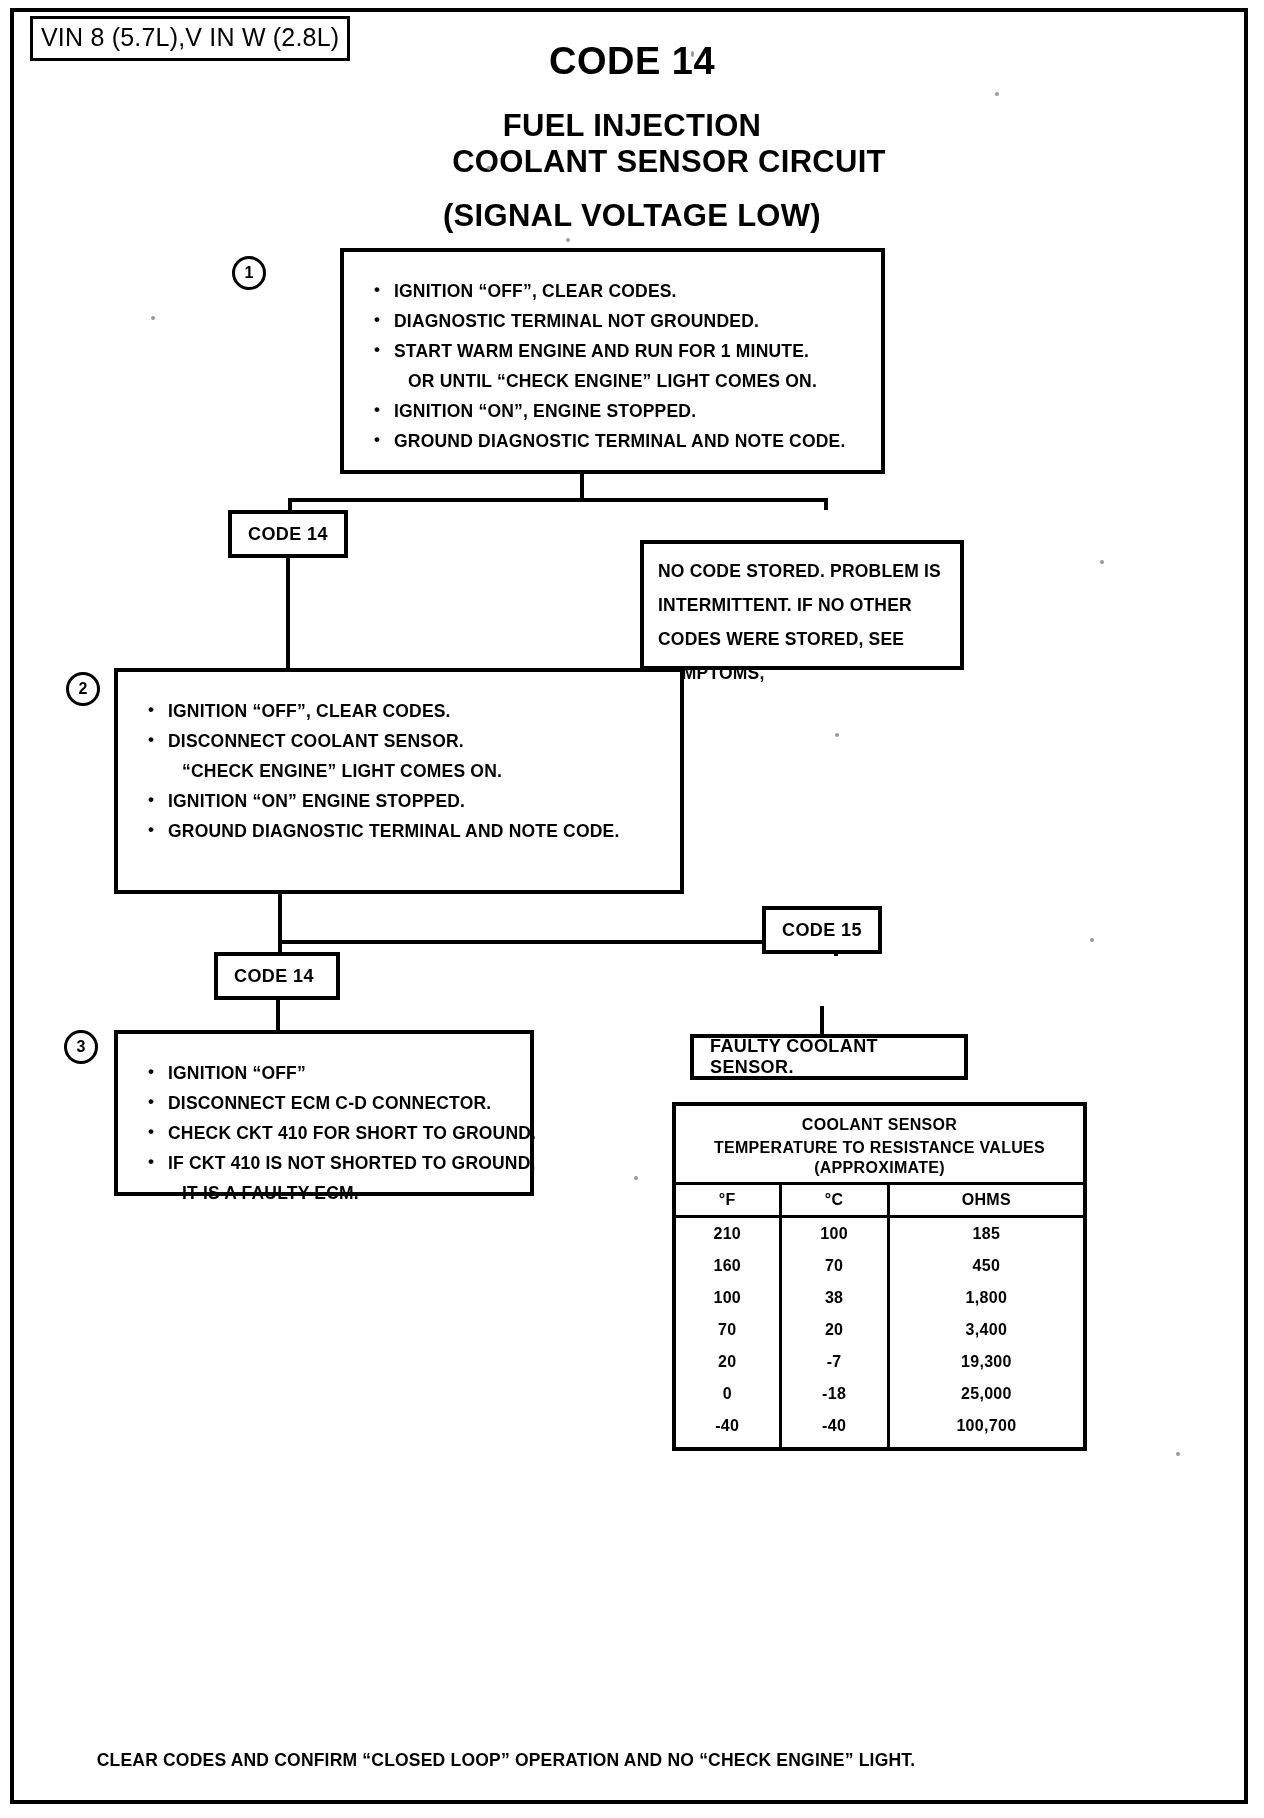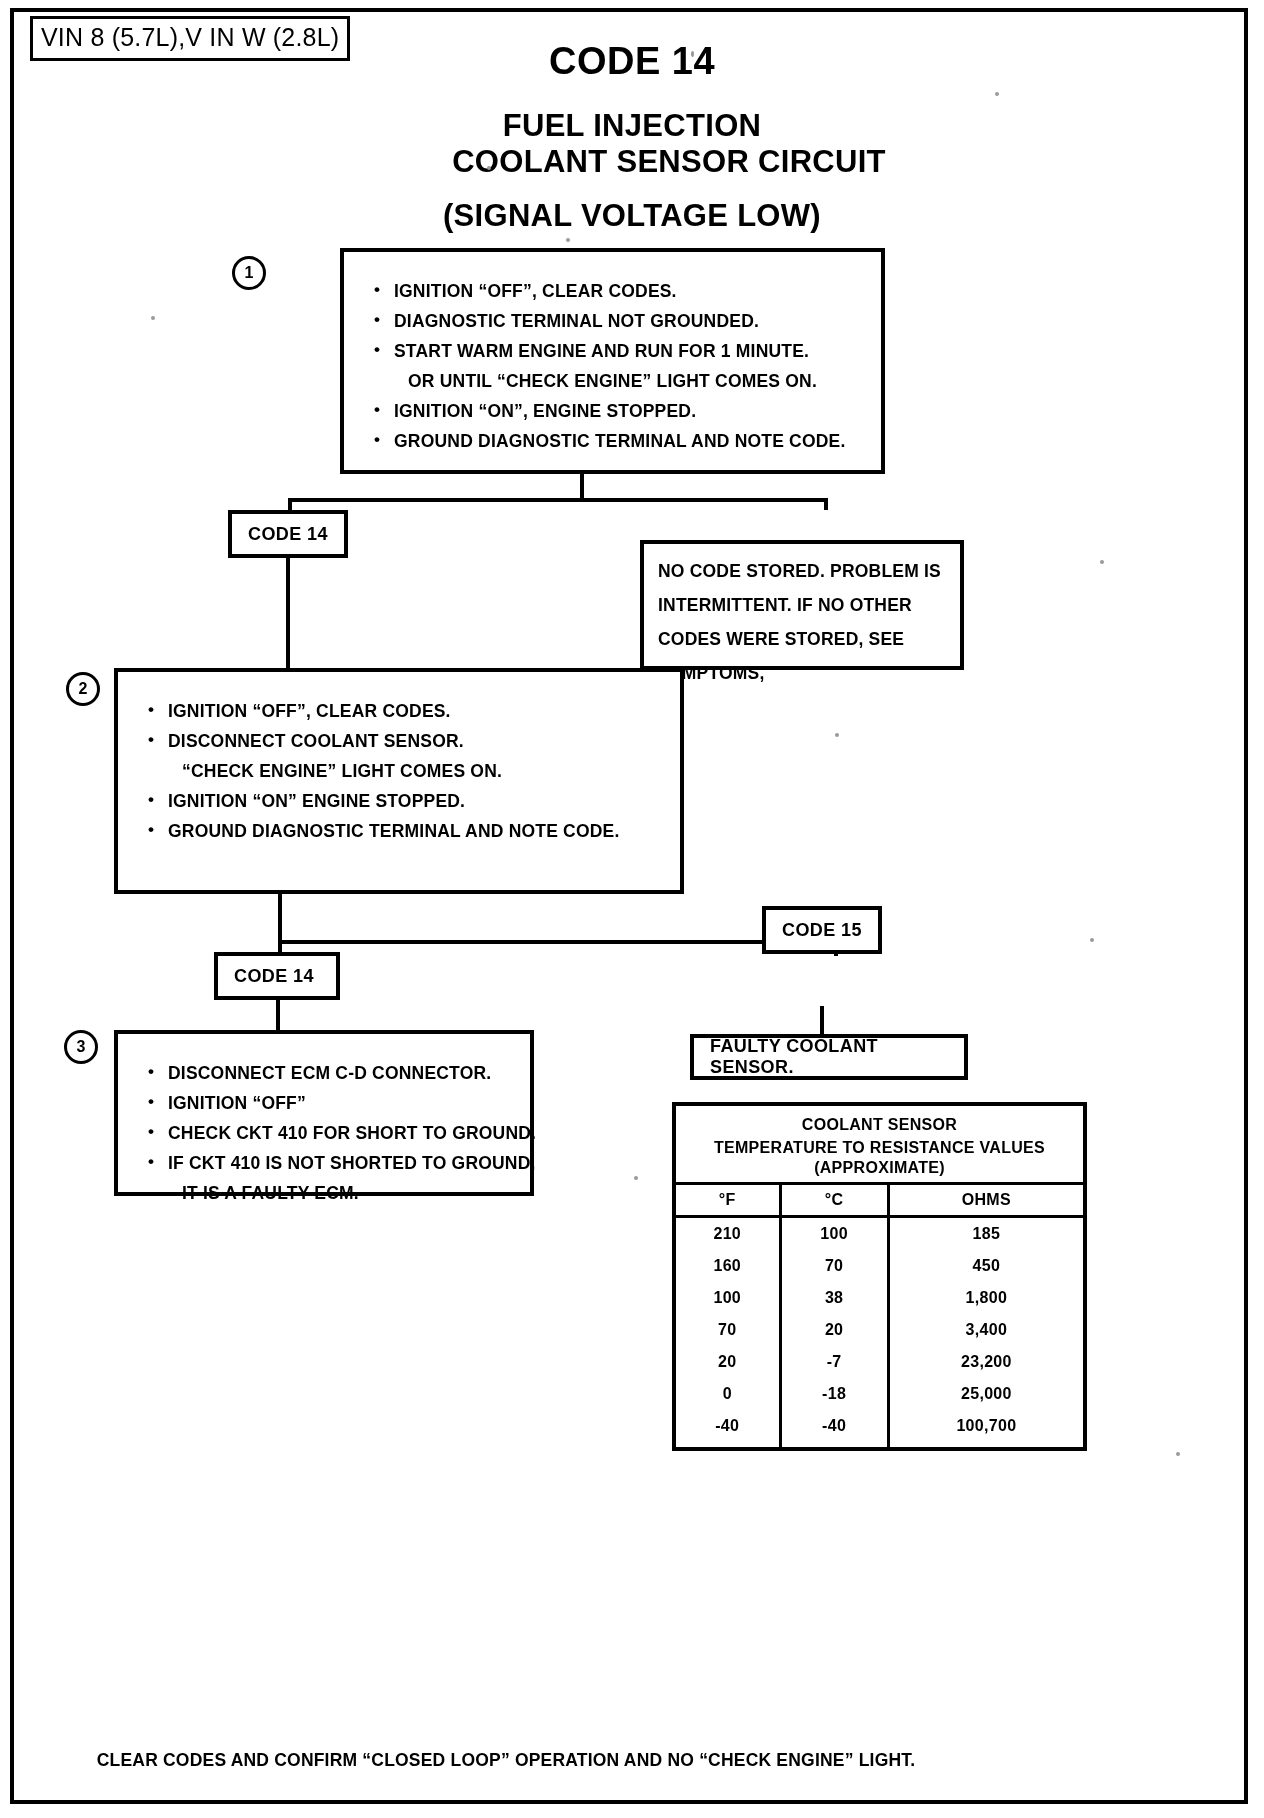--- a/index.html
+++ b/index.html
@@ -247,22 +247,22 @@
     <span>CODE 15</span>
   </div>
 
   <div class="abs ln lnv" style="left:276px;top:1000px;height:30px;"></div>
 
   <div class="abs ln lnv" style="left:820px;top:1006px;height:30px;"></div>
 
   <div class="abs step-num" style="left:64px;top:1030px;">3</div>
   <div class="abs box" id="step3-box" style="left:114px;top:1030px;width:420px;height:166px;">
     <ul class="steplist">
+      <li class="bullet">IGNITION  “OFF”</li>
       <li class="bullet">DISCONNECT ECM C-D CONNECTOR.</li>
-      <li class="bullet">IGNITION  “OFF”</li>
       <li class="bullet">CHECK CKT 410 FOR SHORT TO GROUND.</li>
       <li class="bullet">IF CKT 410 IS NOT SHORTED TO GROUND,</li>
       <li class="cont">IT IS A FAULTY ECM.</li>
     </ul>
   </div>
 
   <div class="abs label-box" style="left:690px;top:1034px;width:278px;height:46px;">
     <span>FAULTY COOLANT SENSOR.</span>
   </div>
 
@@ -299,21 +299,21 @@
           <td>1,800</td>
         </tr>
         <tr>
           <td>70</td>
           <td>20</td>
           <td>3,400</td>
         </tr>
         <tr>
           <td>20</td>
           <td>-7</td>
-          <td>23,200</td>
+          <td>19,300</td>
         </tr>
         <tr>
           <td>0</td>
           <td>-18</td>
           <td>25,000</td>
         </tr>
         <tr>
           <td>-40</td>
           <td>-40</td>
           <td>100,700</td>

